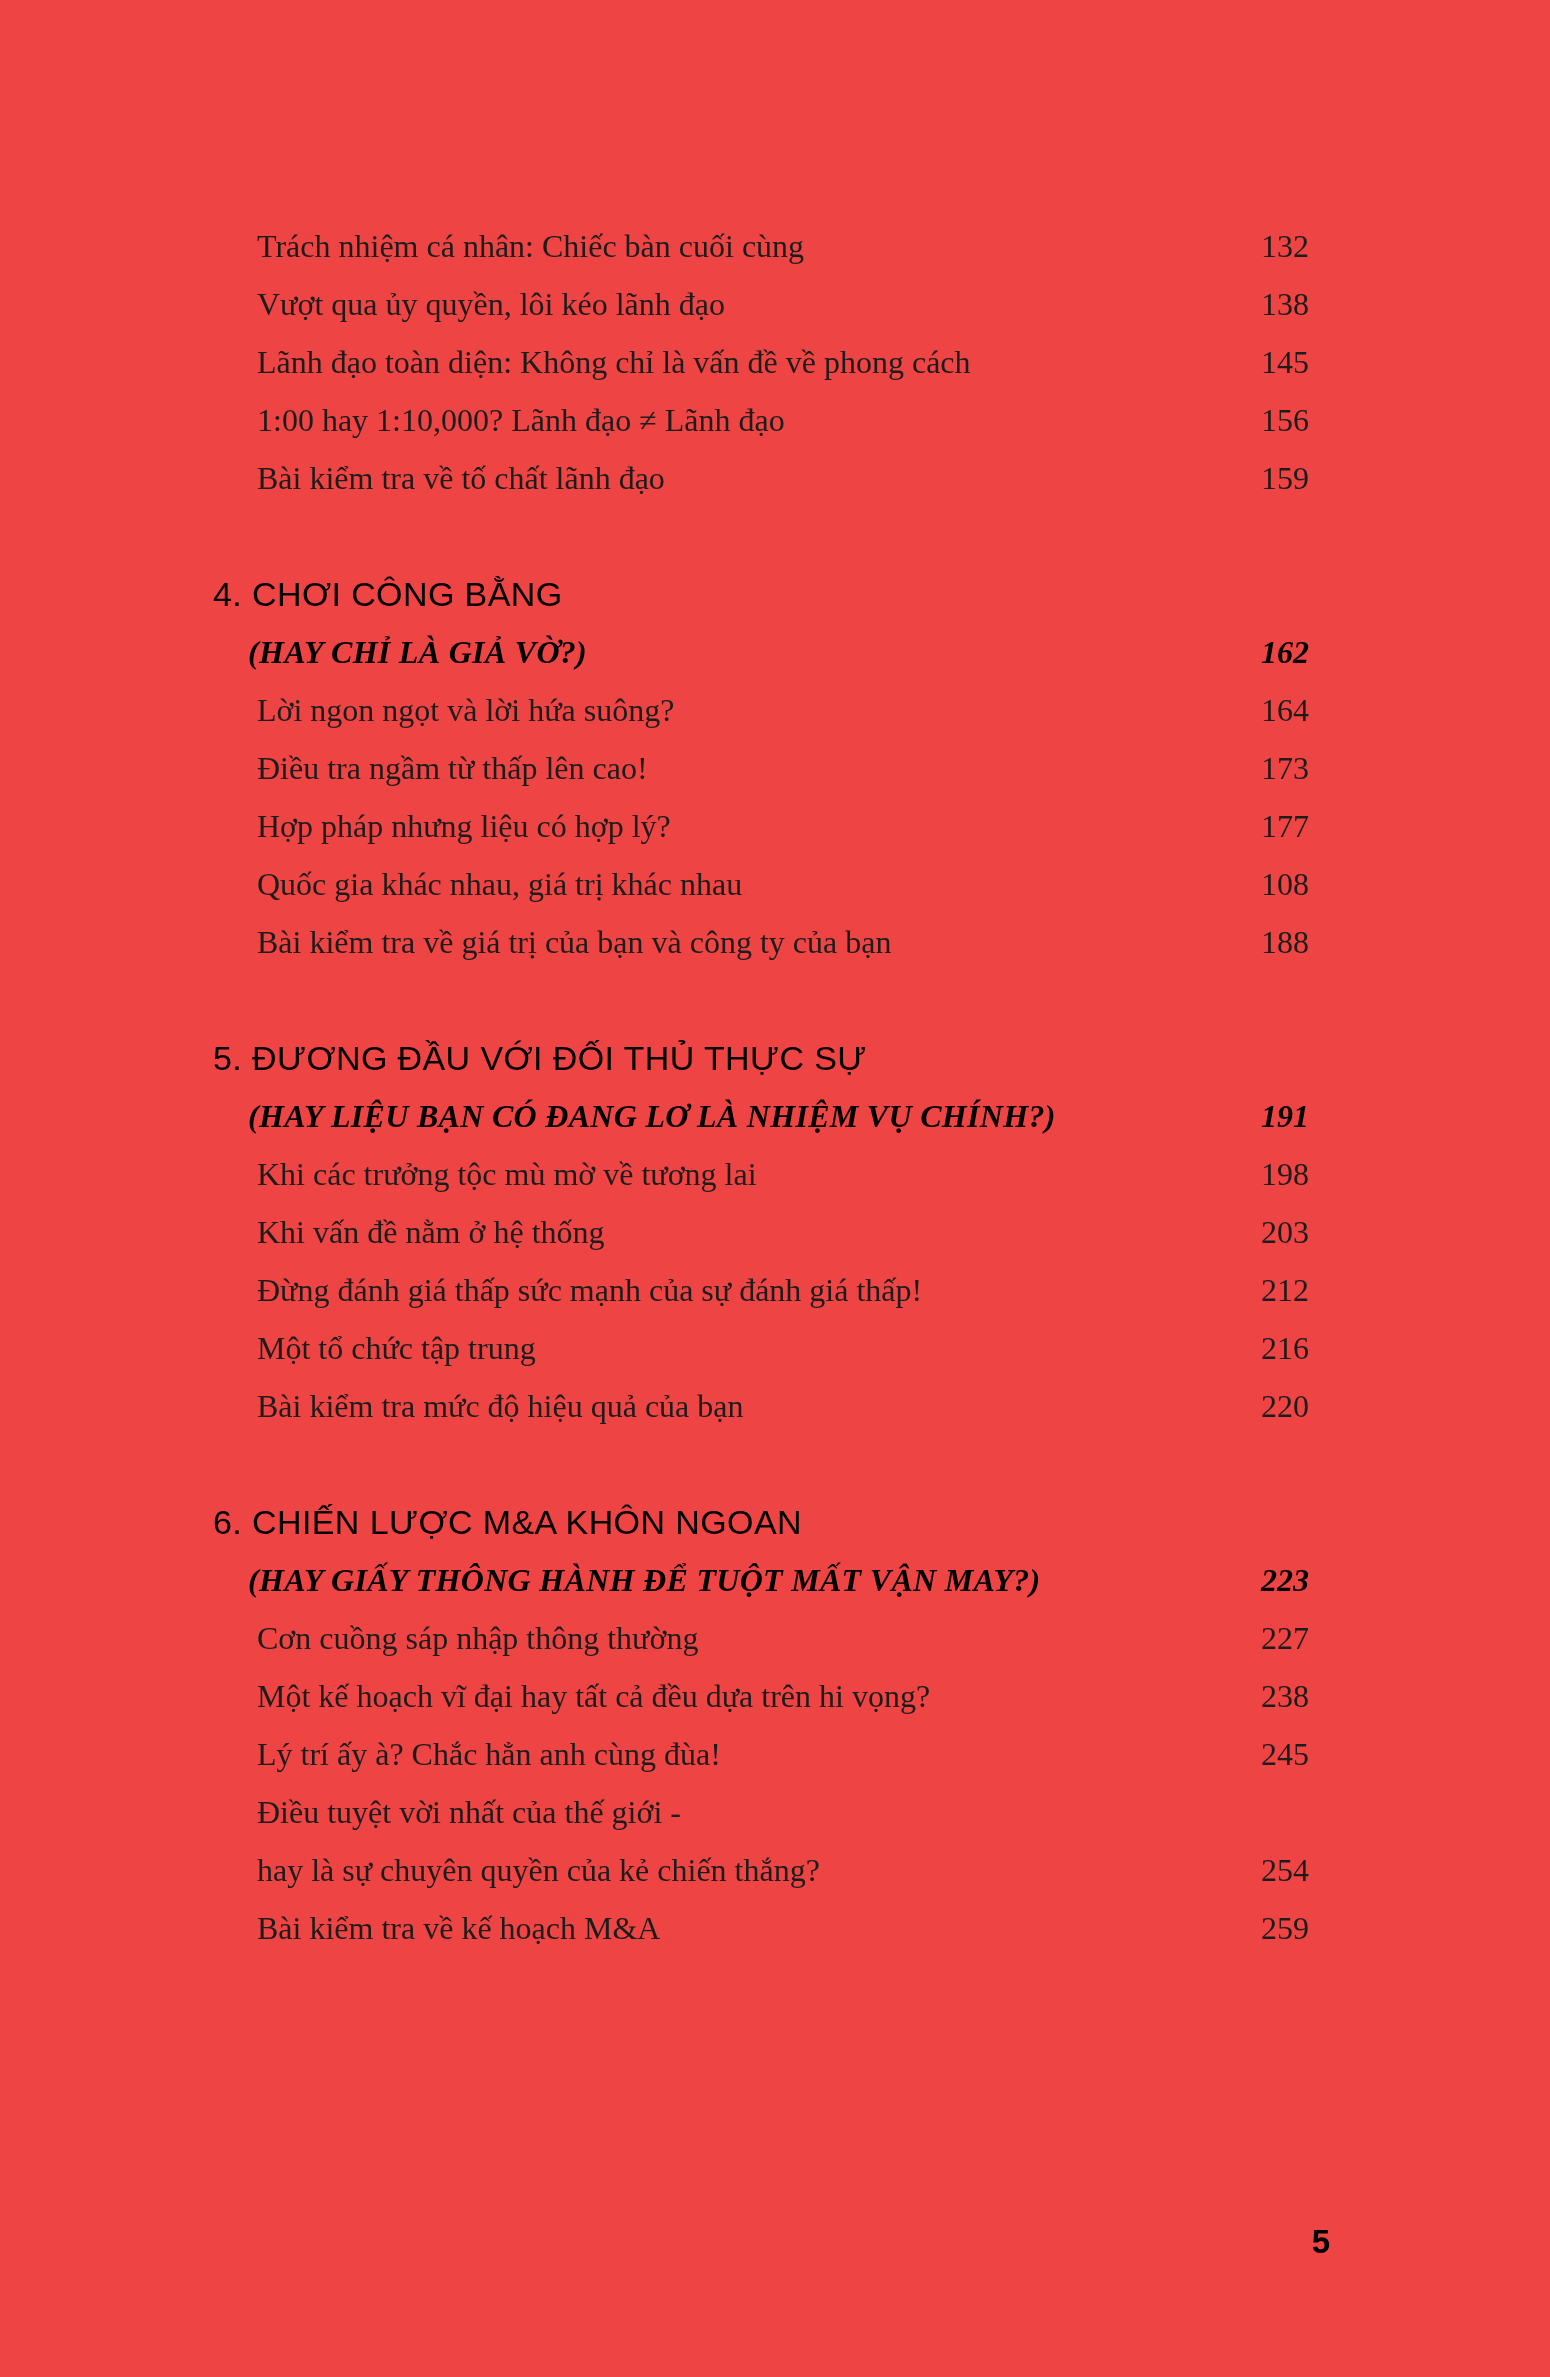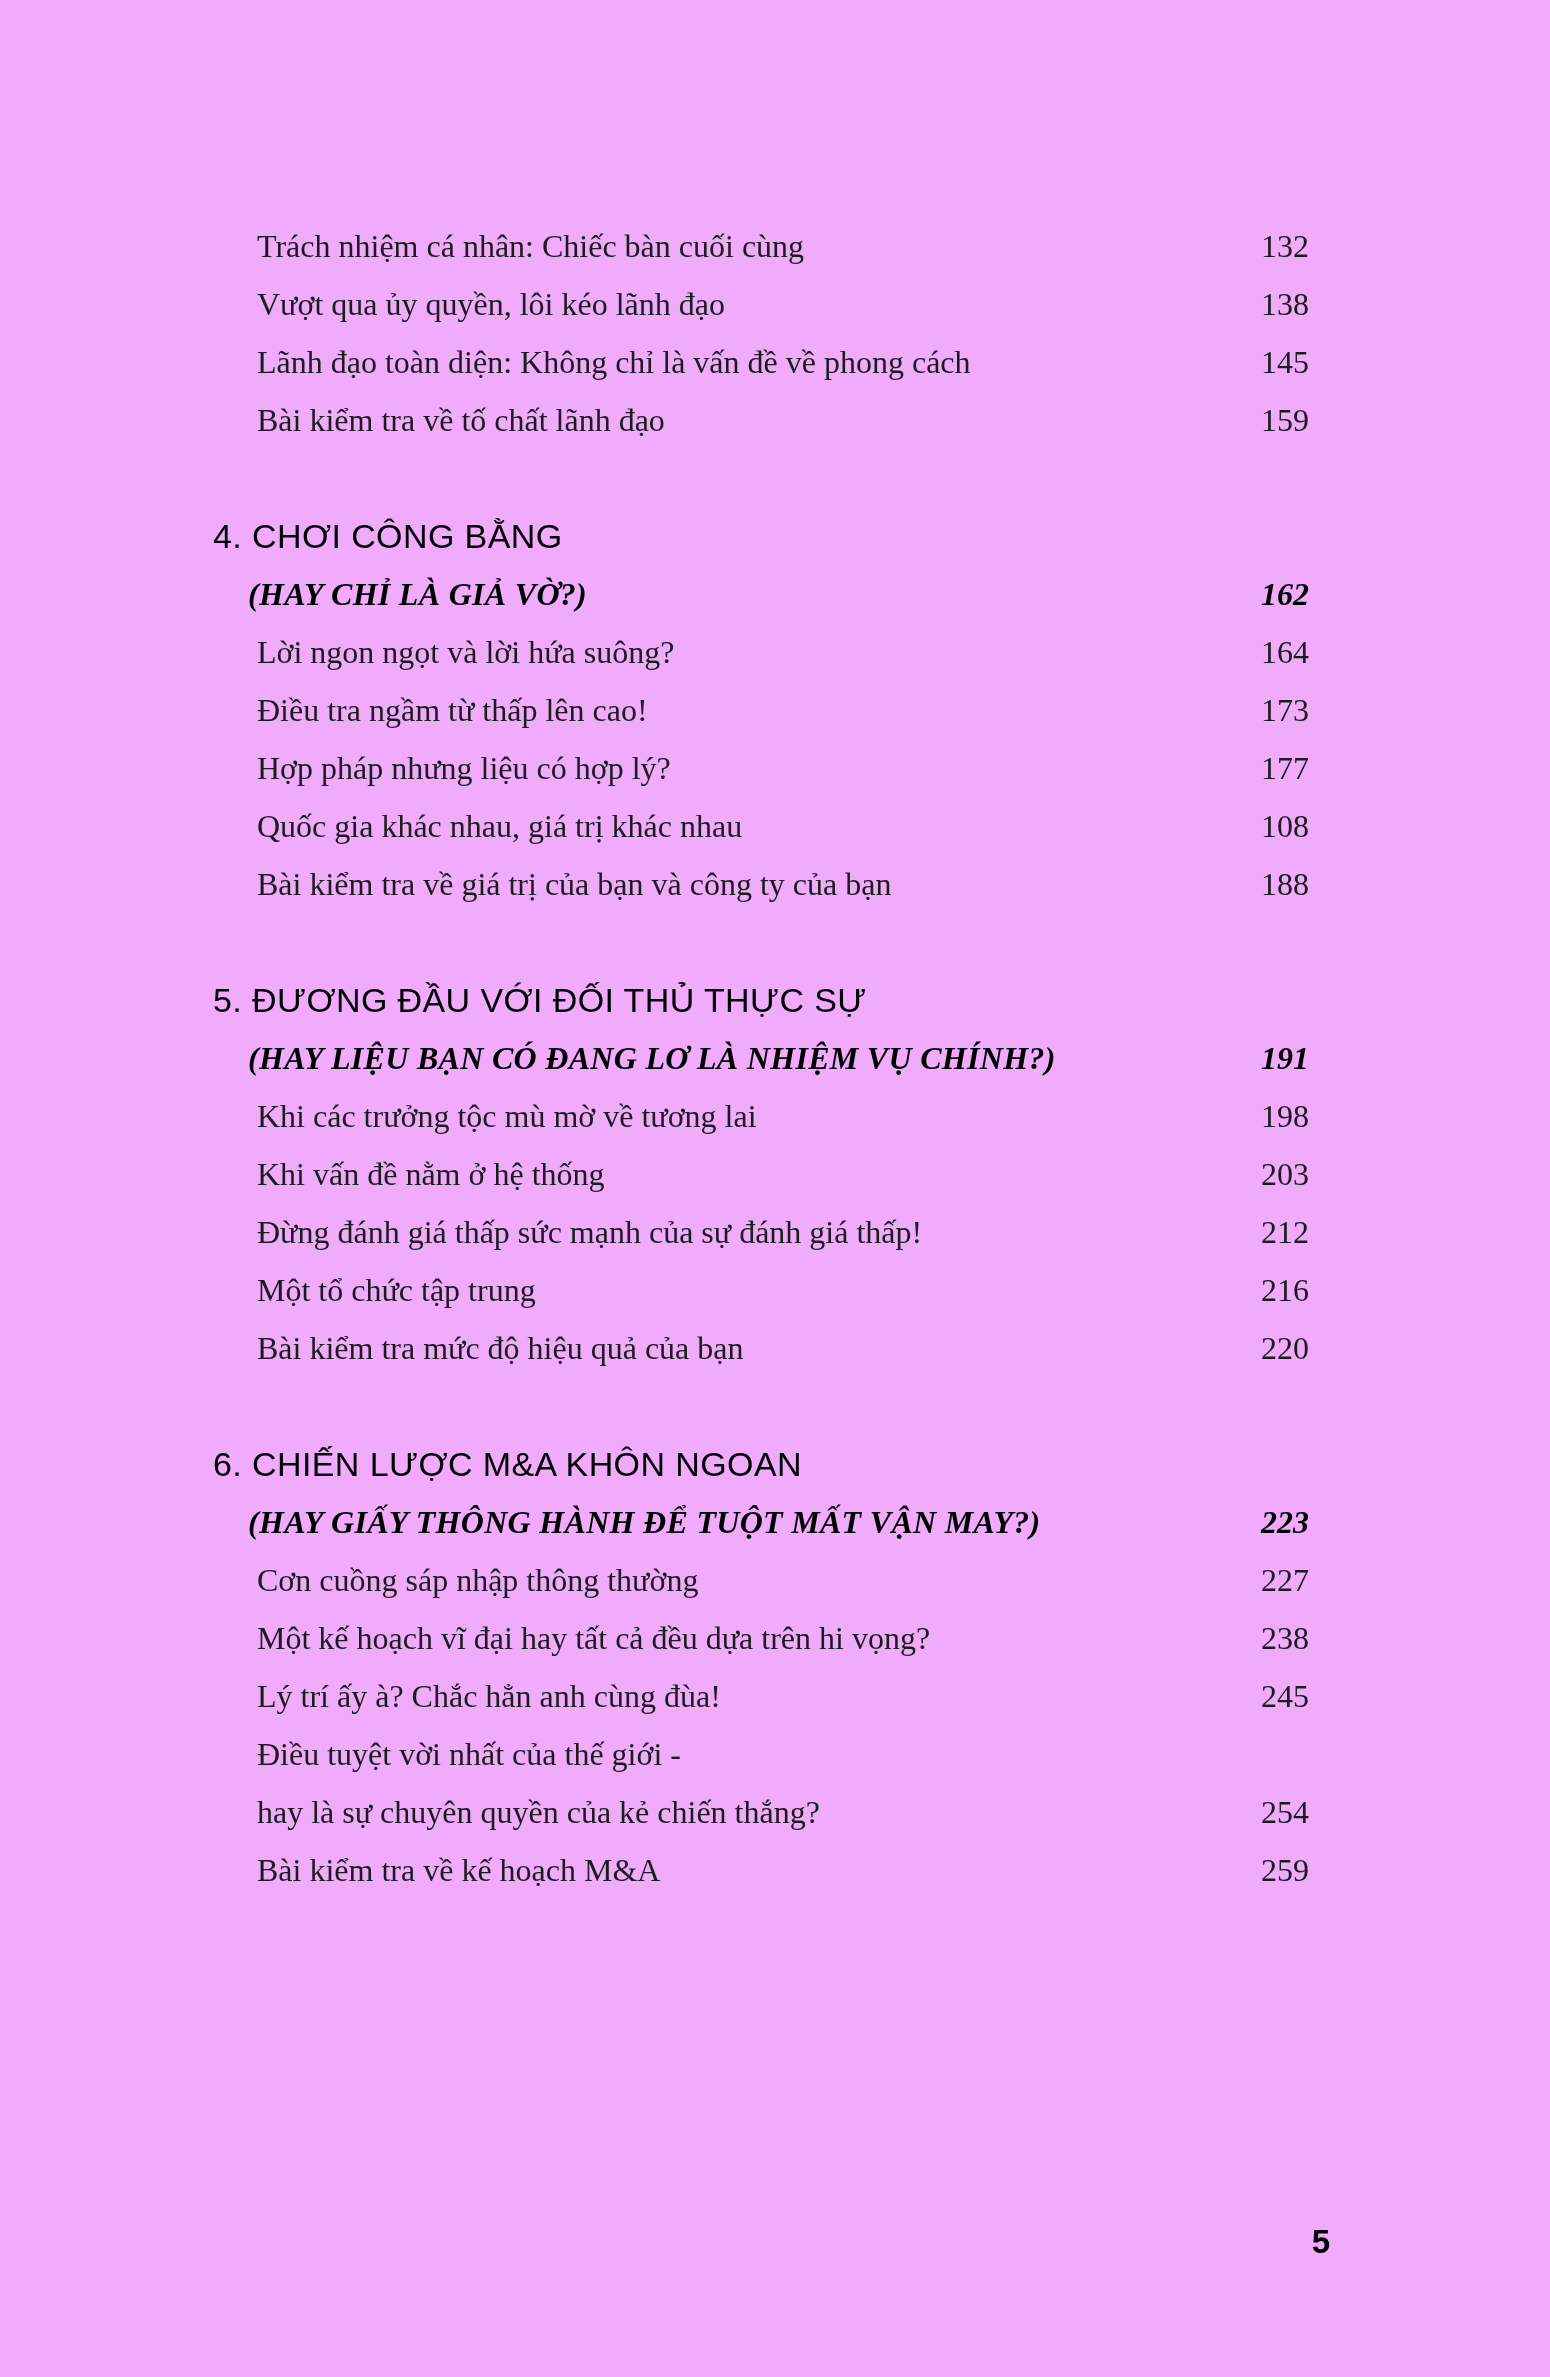--- a/index.html
+++ b/index.html
@@ -12,21 +12,21 @@
     height: 2377px;
     position: relative;
     font-family: "Liberation Serif", serif;
     color: #1c1c1c;
     overflow: hidden;
   }
   .page {
     position: relative;
     width: 1551px;
     height: 2377px;
-    background: #f0abfc;
+    background: #ef4444;
   }
   .content {
     position: absolute;
     left: 213px;
     top: 217px;
     width: 1118px;
   }
   .toc-section + .toc-section {
     margin-top: 58px;
   }
@@ -83,20 +83,24 @@
           <span class="title">Trách nhiệm cá nhân: Chiếc bàn cuối cùng</span>
           <span class="pagenum">132</span>
         </div>
         <div class="row entry">
           <span class="title">Vượt qua ủy quyền, lôi kéo lãnh đạo</span>
           <span class="pagenum">138</span>
         </div>
         <div class="row entry">
           <span class="title">Lãnh đạo toàn diện: Không chỉ là vấn đề về phong cách</span>
           <span class="pagenum">145</span>
+        </div>
+        <div class="row entry">
+          <span class="title">1:00 hay 1:10,000? Lãnh đạo ≠ Lãnh đạo</span>
+          <span class="pagenum">156</span>
         </div>
         <div class="row entry">
           <span class="title">Bài kiểm tra về tố chất lãnh đạo</span>
           <span class="pagenum">159</span>
         </div>
       </section>
       <section class="toc-section">
         <div class="heading">4. CHƠI CÔNG BẰNG</div>
         <div class="row subtitle-row">
           <span class="title">(HAY CHỈ LÀ GIẢ VỜ?)</span>

